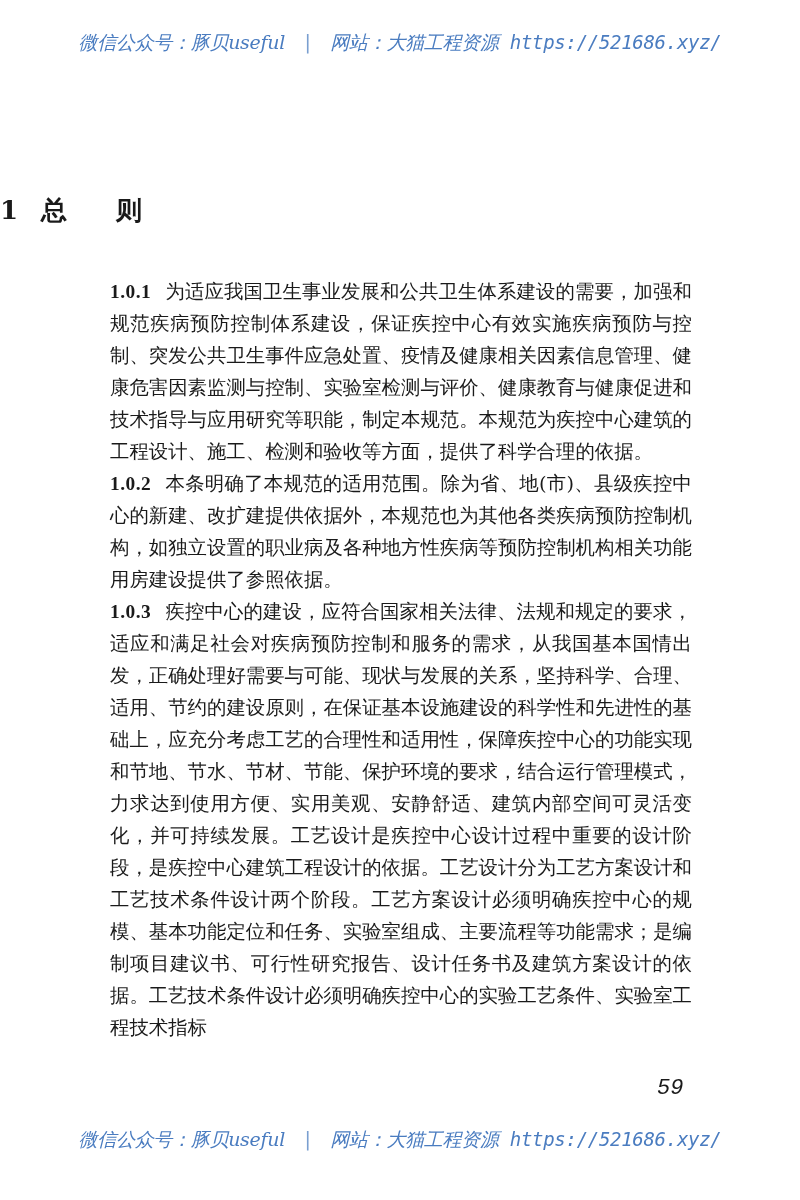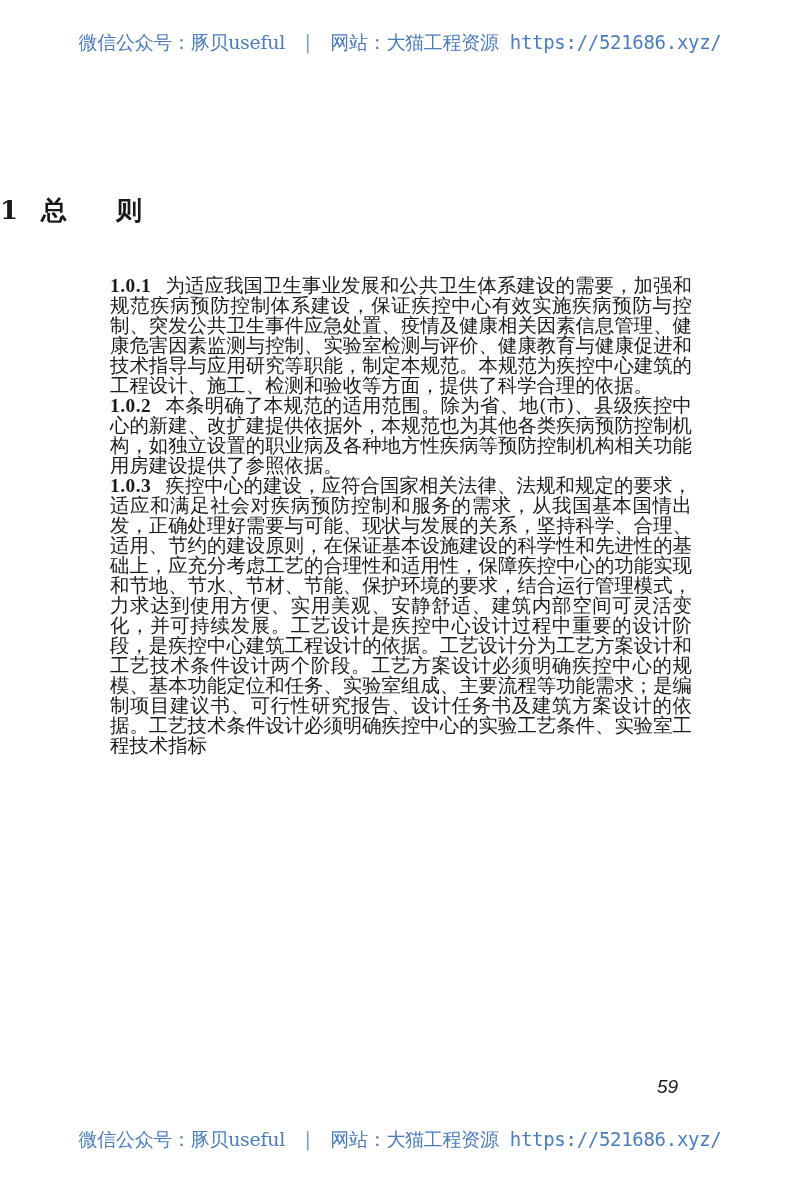--- a/index.html
+++ b/index.html
@@ -18,20 +18,21 @@
     .watermark {
       position: absolute;
       left: 0;
       width: 800px;
       text-align: center;
       color: #4a7cc0;
       font-family: "DejaVu Sans Mono", "Liberation Mono", monospace;
       font-size: 19px;
       letter-spacing: -0.3px;
       white-space: nowrap;
+      font-style: italic;
     }
     .watermark.top { top: 30px; }
     .watermark.bottom { top: 1127px; }
     .watermark .sep { margin: 0 6px; color: #7a9fd0; }
     .watermark .cn { font-family: "DejaVu Serif", "Liberation Serif", serif; }
 
     .chapter-title {
       position: absolute;
       top: 193px;
       left: 0;
@@ -43,40 +44,40 @@
     }
     .chapter-title .num { margin-right: 22px; }
     .chapter-title .w1 { margin-right: 48px; }
 
     .content {
       position: absolute;
       top: 276px;
       left: 110px;
       width: 582px;
       font-size: 19.4px;
-      line-height: 20px;
+      line-height: 32px;
       text-align: justify;
       text-justify: inter-character;
     }
     .content p {
       margin: 0;
     }
     .clause-no {
       font-family: "Liberation Serif", "DejaVu Serif", serif;
       font-weight: bold;
       margin-right: 14px;
       letter-spacing: 0.5px;
     }
     .page-number {
       position: absolute;
       top: 1076px;
       left: 657px;
-      font-family: Liberation Sans, sans-serif;
+      font-family: Liberation Mono, monospace;
       font-style: italic;
-      font-size: 19px;
+      font-size: 22px;
     }
   </style>
 </head>
 <body>
 
 <div class="watermark top">
   <span class="cn">微信公众号：豚贝useful</span>
   <span class="sep">|</span>
   <span class="cn">网站：大猫工程资源</span>
   <span>https://521686.xyz/</span>

